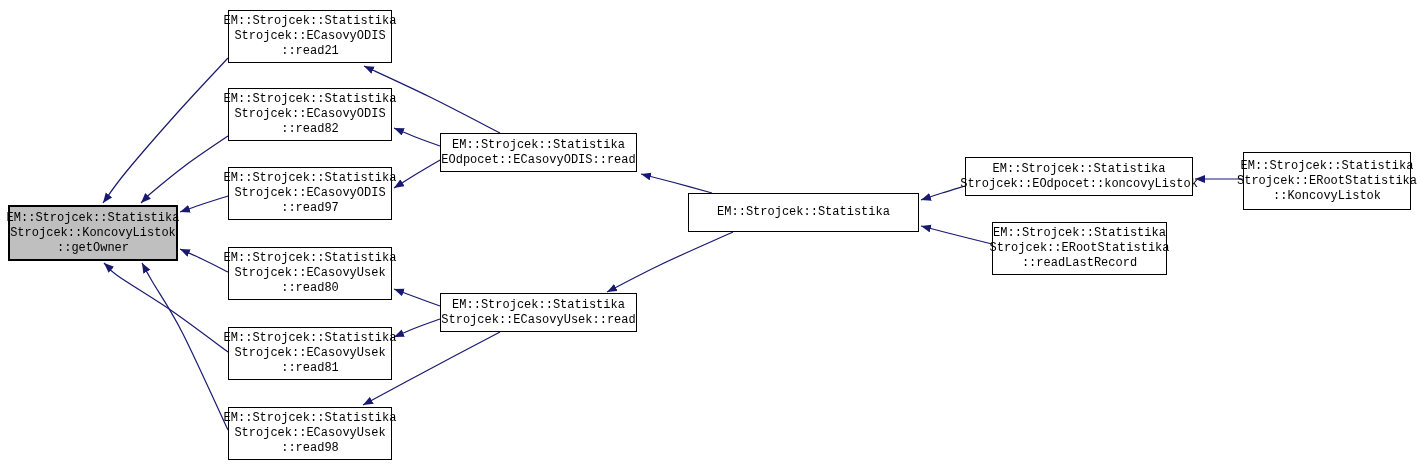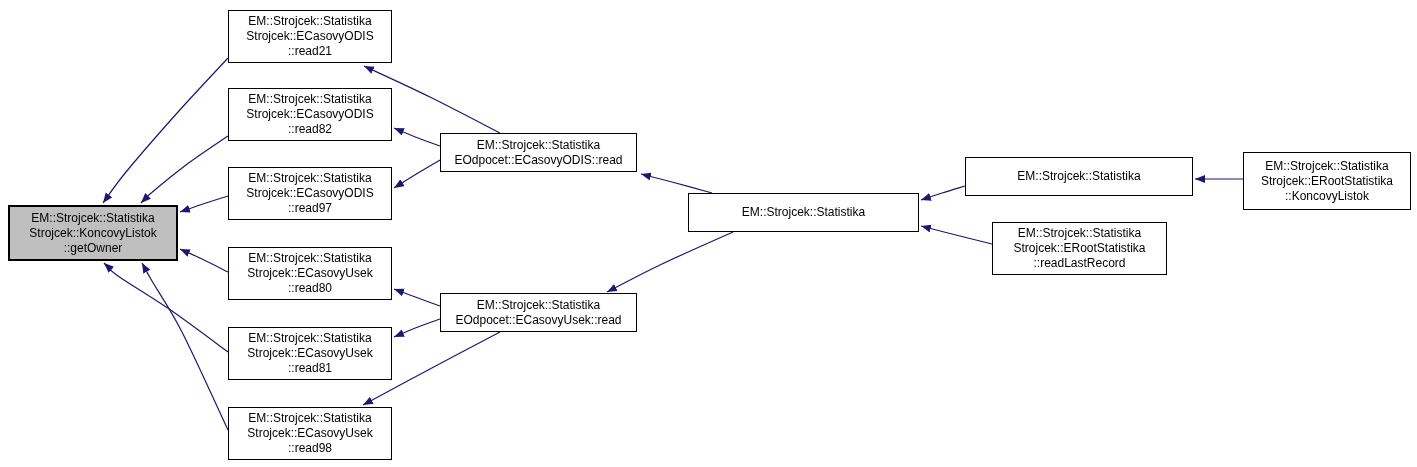--- a/index.html
+++ b/index.html
@@ -38,20 +38,21 @@
     white-space: nowrap;
     cursor: pointer;
   }
   .graph-node.highlighted {
     background: #bfbfbf;
     border-width: 2px;
     cursor: default;
   }
   .graph-node span {
     display: block;
+    font-family: Liberation Mono, monospace;
   }
   .edge-path {
     fill: none;
     stroke-width: 1.2px;
   }
 </style>
 </head>
 <body>
 
 <div class="canvas">
@@ -116,27 +117,28 @@
         <span>EM::Strojcek::Statistika</span>
         <span>Strojcek::ECasovyUsek</span>
         <span>::read98</span>
       </div>
       <div class="graph-node" style="left: 440px; top: 133px; width: 197px; height: 39px; border-color: rgb(0, 0, 0); background: rgb(255, 255, 255); color: rgb(0, 0, 0);">
         <span>EM::Strojcek::Statistika</span>
         <span>EOdpocet::ECasovyODIS::read</span>
       </div>
       <div class="graph-node" style="left: 440px; top: 293px; width: 197px; height: 39px; border-color: rgb(0, 0, 0); background: rgb(255, 255, 255); color: rgb(0, 0, 0);">
         <span>EM::Strojcek::Statistika</span>
-        <span>EOdpocet::ECasovyUsek::read</span>
+        <span>Strojcek::ECasovyUsek::read</span>
       </div>
       <div class="graph-node" style="left: 688px; top: 193px; width: 231px; height: 39px; border-color: rgb(0, 0, 0); background: rgb(255, 255, 255); color: rgb(0, 0, 0);">
         <span>EM::Strojcek::Statistika</span>
       </div>
       <div class="graph-node" style="left: 965px; top: 157px; width: 228px; height: 39px; border-color: rgb(0, 0, 0); background: rgb(255, 255, 255); color: rgb(0, 0, 0);">
         <span>EM::Strojcek::Statistika</span>
+        <span>Strojcek::EOdpocet::koncovyListok</span>
       </div>
       <div class="graph-node" style="left: 992px; top: 222px; width: 175px; height: 53px; border-color: rgb(0, 0, 0); background: rgb(255, 255, 255); color: rgb(0, 0, 0);">
         <span>EM::Strojcek::Statistika</span>
         <span>Strojcek::ERootStatistika</span>
         <span>::readLastRecord</span>
       </div>
       <div class="graph-node" style="left: 1243px; top: 152px; width: 168px; height: 58px; border-color: rgb(0, 0, 0); background: rgb(255, 255, 255); color: rgb(0, 0, 0);">
         <span>EM::Strojcek::Statistika</span>
         <span>Strojcek::ERootStatistika</span>
         <span>::KoncovyListok</span>

